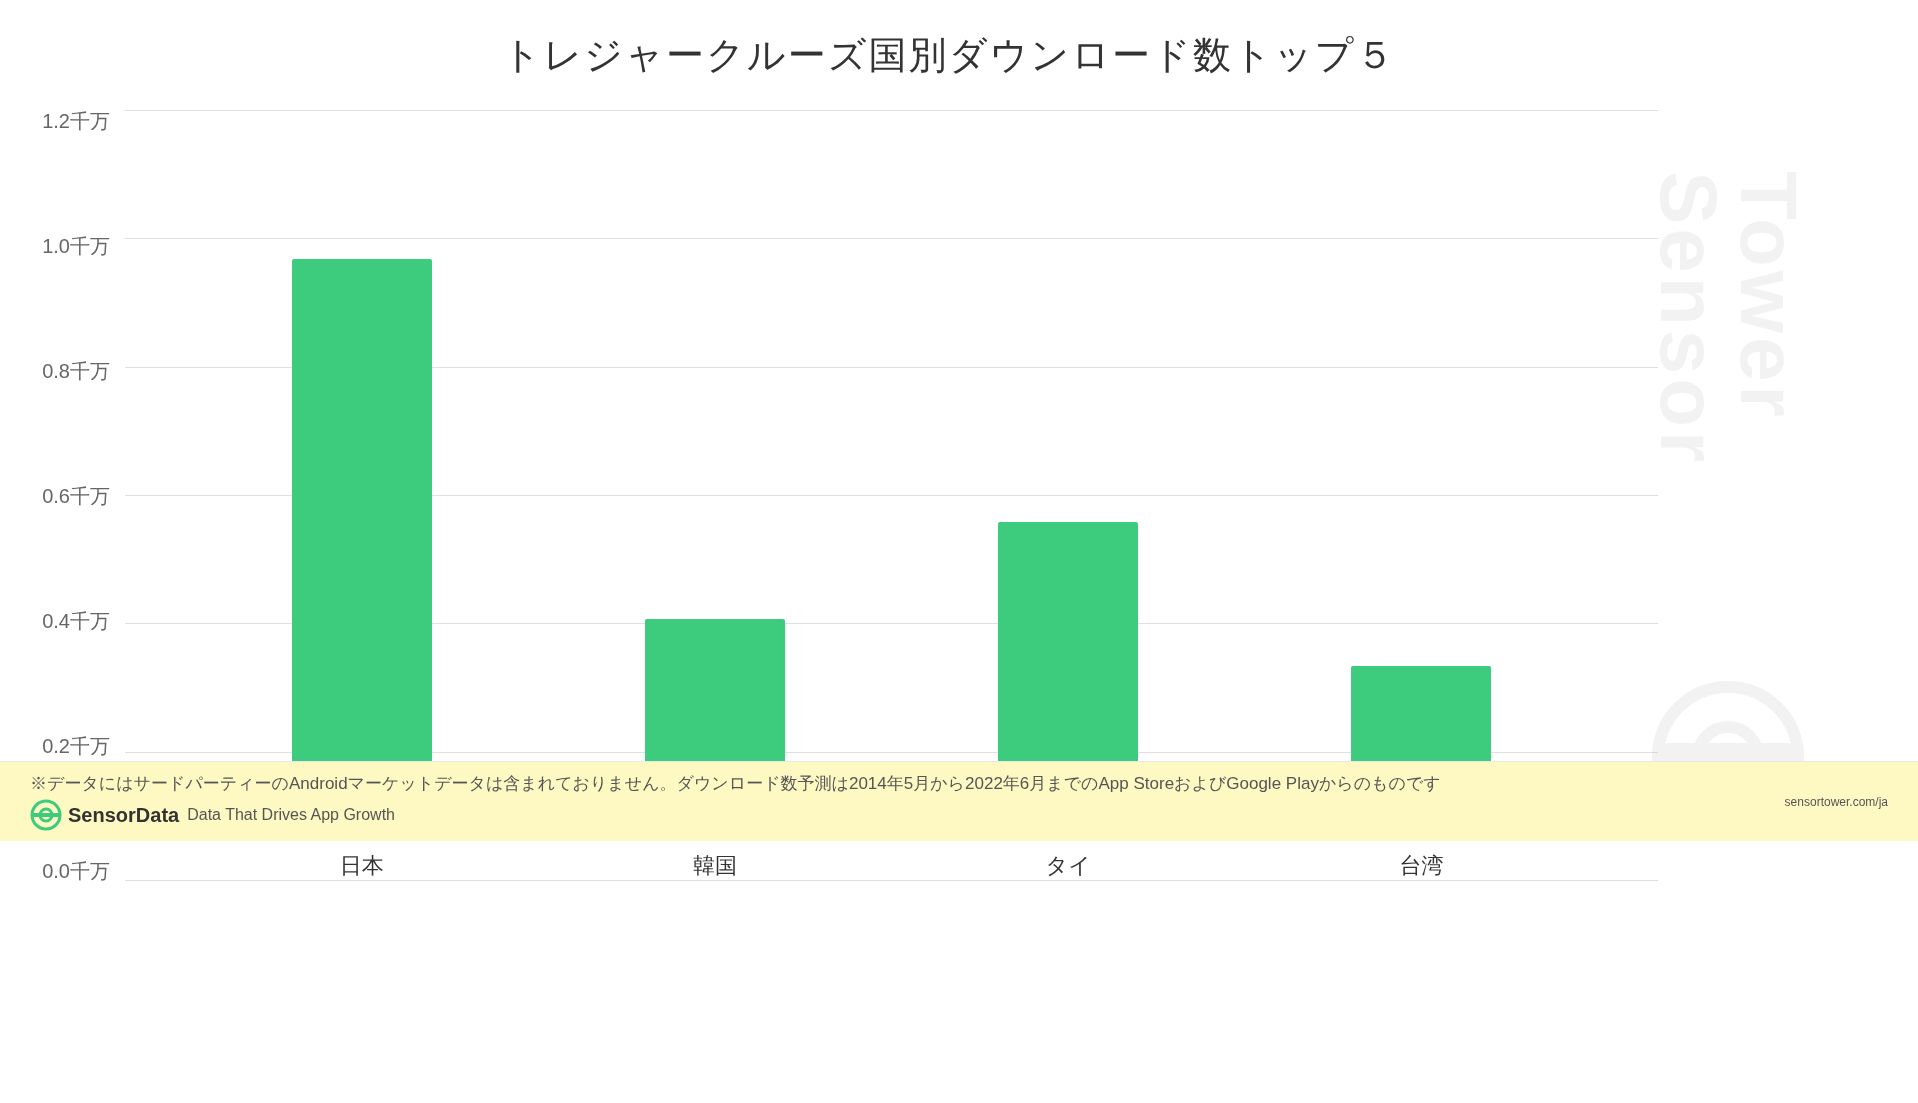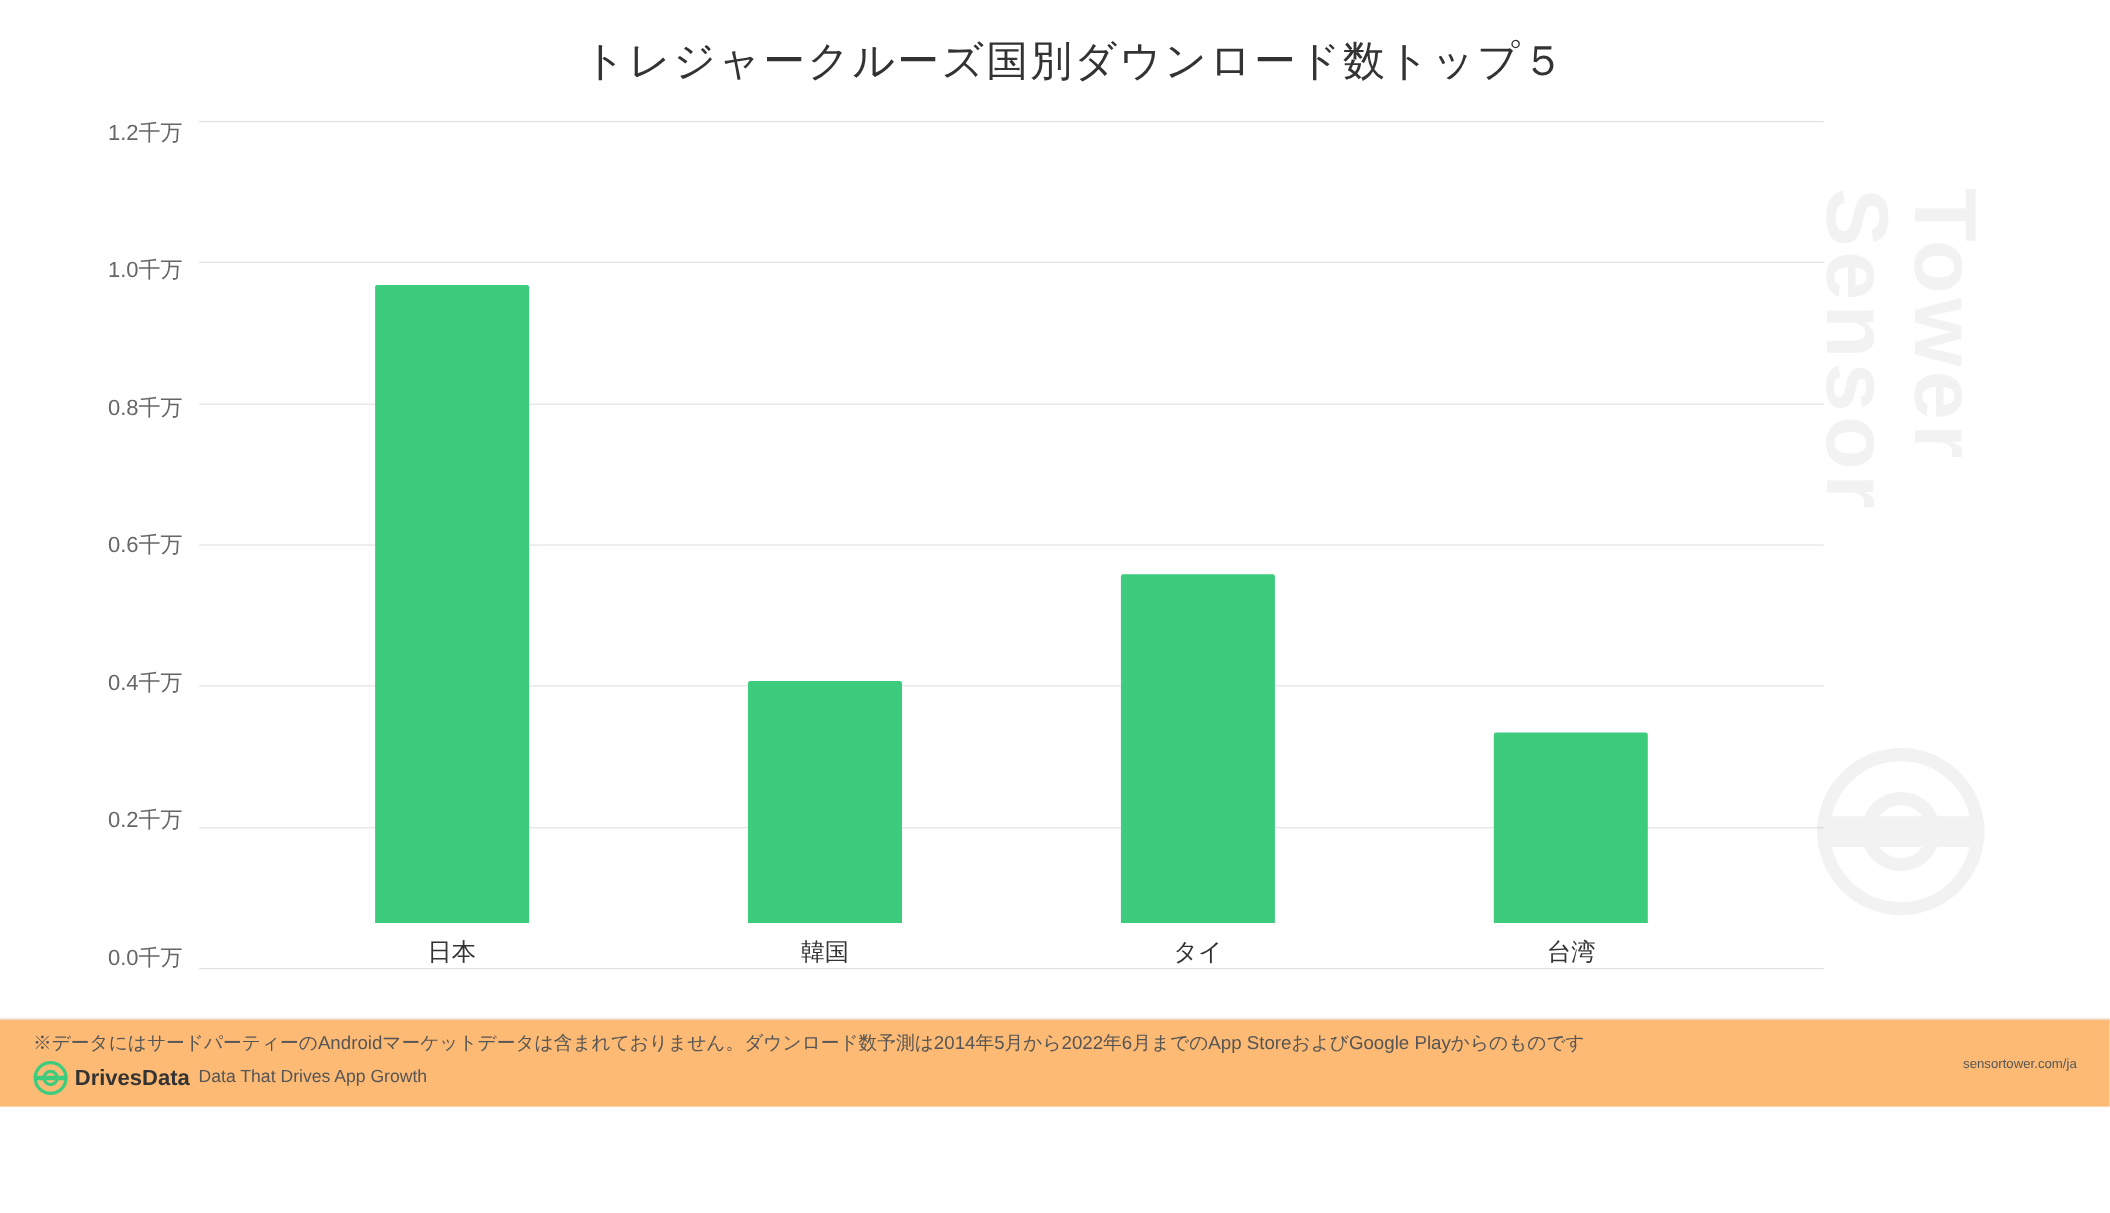--- a/index.html
+++ b/index.html
@@ -7,23 +7,23 @@
       width: 1918px;
       height: 1103px;
       background: #ffffff;
       font-family: 'Helvetica Neue', Arial, 'Hiragino Sans', 'Hiragino Kaku Gothic ProN', Meiryo, sans-serif;
       overflow: hidden;
       position: relative;
     }
 
     .chart-container {
       width: 1918px;
-      height: 1006px;
+      height: 841px;
       position: relative;
-      padding: 30px 60px 100px 96px;
+      padding: 30px 60px 100px 40px;
     }
 
     .chart-title {
       text-align: center;
       font-size: 38px;
       font-weight: 400;
       color: #333333;
       margin-bottom: 30px;
       letter-spacing: 2px;
     }
@@ -109,21 +109,21 @@
       text-align: center;
     }
 
     
     .footer {
       position: absolute;
       bottom: 0;
       left: 0;
       right: 0;
       height: 80px;
-      background: #fdba74;
+      background: #fef9c3;
       border-top: 1px solid #e8e8e8;
       display: flex;
       align-items: center;
       padding: 0 30px;
       justify-content: space-between;
     }
 
     .footer-left {
       display: flex;
       flex-direction: column;
@@ -282,21 +282,21 @@
       <div class="footer-note">※データにはサードパーティーのAndroidマーケットデータは含まれておりません。ダウンロード数予測は2014年5月から2022年6月までのApp StoreおよびGoogle Playからのものです</div>
       <div class="footer-brand">
 
         <div class="footer-logo">
           <svg width="32" height="32" viewBox="0 0 32 32">
             <circle cx="16" cy="16" r="14" stroke="#3dcc7e" stroke-width="3" fill="none"></circle>
             <circle cx="16" cy="16" r="6" stroke="#3dcc7e" stroke-width="3" fill="none"></circle>
             <rect x="2" y="14" width="28" height="4" rx="2" fill="#3dcc7e"></rect>
           </svg>
           <span class="footer-brand-text">
-            <span>Drives</span><span>Data</span>
+            <span>Sensor</span><span>Data</span>
           </span>
         </div>
         <span class="footer-tagline">Data That Drives App Growth</span>
       </div>
     </div>
     <div class="footer-url">sensortower.com/ja</div>
   </div>
 
 </div>
 

